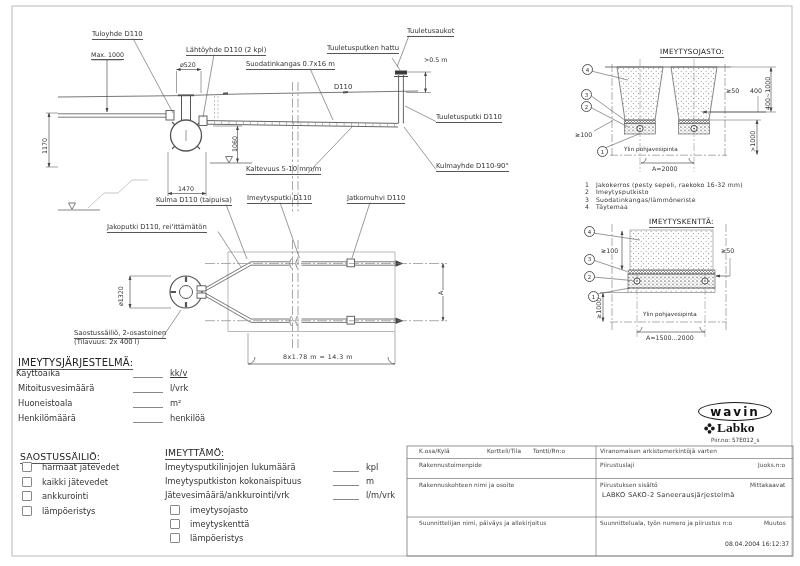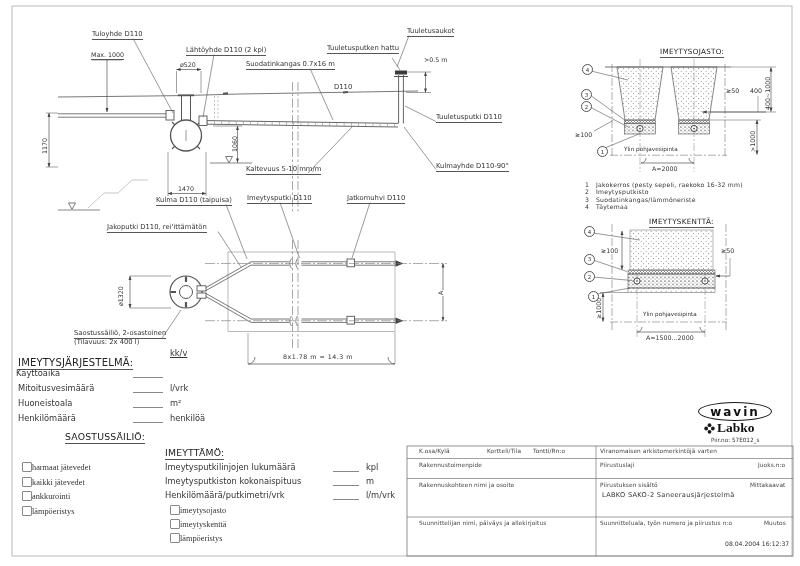--- a/index.html
+++ b/index.html
@@ -14,21 +14,21 @@
   .bg{background:#fff;padding:0 1px;}
   .title{font-size:13px;color:#222;border-bottom:1px solid #444;padding-bottom:1px;letter-spacing:.2px;}
   .h1{font-size:10px;color:#222;letter-spacing:.2px;text-align:right;}
   .h2{font-size:9.3px;color:#222;letter-spacing:.2px;}
   .h3{font-size:7.2px;color:#222;letter-spacing:.3px;}
   .frm{font-size:8.3px;color:#333;}
   .callout{position:absolute;z-index:3;width:9px;height:9px;border:.8px solid #555;border-radius:50%;
            font-size:5.5px;color:#333;display:flex;align-items:center;justify-content:center;background:#fff;}
   .cb{display:inline-block;width:8px;height:8px;border:1px solid #888;background:#fff;border-radius:1px;vertical-align:middle;}
   .field{display:inline-block;border-bottom:1px solid #888;height:8px;}
-  .row{position:absolute;z-index:3;display:flex;align-items:flex-end;gap:0;font-family:Liberation Serif, serif;}
+  .row{position:absolute;z-index:3;display:flex;align-items:flex-start;gap:10px;}
   .tb{font-size:5.8px;color:#444;letter-spacing:.1px;}
   .legend{font-size:6.1px;letter-spacing:.25px;color:#333;}
   .oval{position:absolute;z-index:3;left:698px;top:402px;width:72px;height:17px;border:1.7px solid #1a1a1a;
         border-radius:50%;display:flex;align-items:center;justify-content:center;
         font-weight:bold;font-size:12px;letter-spacing:2px;color:#111;}
   .labko{position:absolute;z-index:3;left:704px;top:420px;display:flex;align-items:center;gap:2px;
          font-family:"Liberation Serif",serif;font-weight:bold;font-size:13.5px;color:#111;}
 </style>
 </head>
 <body>
@@ -284,32 +284,32 @@
 <div class="callout" style="left:584px;top:271px;">
       <span>2</span>
     </div>
 <div class="callout" style="left:588px;top:291px;">
       <span>1</span>
     </div>
 
 <div class="lbl h1 u" style="left:18px;top:357px;">IMEYTYSJÄRJESTELMÄ:</div>
 <div class="lbl frm" style="left:4px;top:369px;padding-left:12px;">Käyttöaika</div>
 <span class="field" style="position:absolute;z-index:3;left:133px;top:369px;width:30px;"></span>
-<div class="lbl frm" style="left:170px;top:349px;text-decoration:underline;">kk/v</div>
+<div class="lbl frm" style="left:170px;top:369px;text-decoration:underline;">kk/v</div>
 <div class="lbl frm" style="left:18px;top:384px;">Mitoitusvesimäärä</div>
 <span class="field" style="position:absolute;z-index:3;left:133px;top:384px;width:30px;"></span>
 <div class="lbl frm" style="left:170px;top:384px;text-align:right;">l/vrk</div>
 <div class="lbl frm" style="left:18px;top:399px;">Huoneistoala</div>
 <span class="field" style="position:absolute;z-index:3;left:133px;top:399px;width:30px;"></span>
 <div class="lbl frm" style="left:170px;top:399px;">m²</div>
 <div class="lbl frm" style="left:18px;top:414px;">Henkilömäärä</div>
 <span class="field" style="position:absolute;z-index:3;left:133px;top:414px;width:30px;"></span>
 <div class="lbl frm" style="left:170px;top:414px;">henkilöä</div>
 
-<div class="lbl h2 u" style="left:20px;top:432px;margin-left:45px;">SAOSTUSSÄILIÖ:</div>
+<div class="lbl h2 u" style="left:20px;top:452px;">SAOSTUSSÄILIÖ:</div>
 <div class="row" style="left:22px;top:462px;">
       <span class="cb"></span>
       <span class="frm">harmaat jätevedet</span>
     </div>
 <div class="row" style="left:22px;top:476.5px;">
       <span class="cb"></span>
       <span class="frm">kaikki jätevedet</span>
     </div>
 <div class="row" style="left:22px;top:491px;">
       <span class="cb"></span>
@@ -320,21 +320,21 @@
       <span class="frm">lämpöeristys</span>
     </div>
 
 <div class="lbl h2 u" style="left:165px;top:448px;">IMEYTTÄMÖ:</div>
 <div class="lbl frm" style="left:165px;top:462.5px;">Imeytysputkilinjojen lukumäärä</div>
 <span class="field" style="position:absolute;z-index:3;left:333px;top:462.5px;width:26px;"></span>
 <div class="lbl frm" style="left:366px;top:462.5px;">kpl</div>
 <div class="lbl frm" style="left:165px;top:476.5px;">Imeytysputkiston kokonaispituus</div>
 <span class="field" style="position:absolute;z-index:3;left:333px;top:476.5px;width:26px;"></span>
 <div class="lbl frm" style="left:366px;top:476.5px;">m</div>
-<div class="lbl frm" style="left:165px;top:490.5px;">Henkilömäärä/putkimetri/vrk</div>
+<div class="lbl frm" style="left:165px;top:490.5px;">Jätevesimäärä/ankkurointi/vrk</div>
 <span class="field" style="position:absolute;z-index:3;left:333px;top:490.5px;width:26px;"></span>
 <div class="lbl frm" style="left:366px;top:490.5px;">l/m/vrk</div>
 <div class="row" style="left:170px;top:504.5px;">
       <span class="cb"></span>
       <span class="frm">imeytysojasto</span>
     </div>
 <div class="row" style="left:170px;top:518.5px;">
       <span class="cb"></span>
       <span class="frm">imeytyskenttä</span>
     </div>

